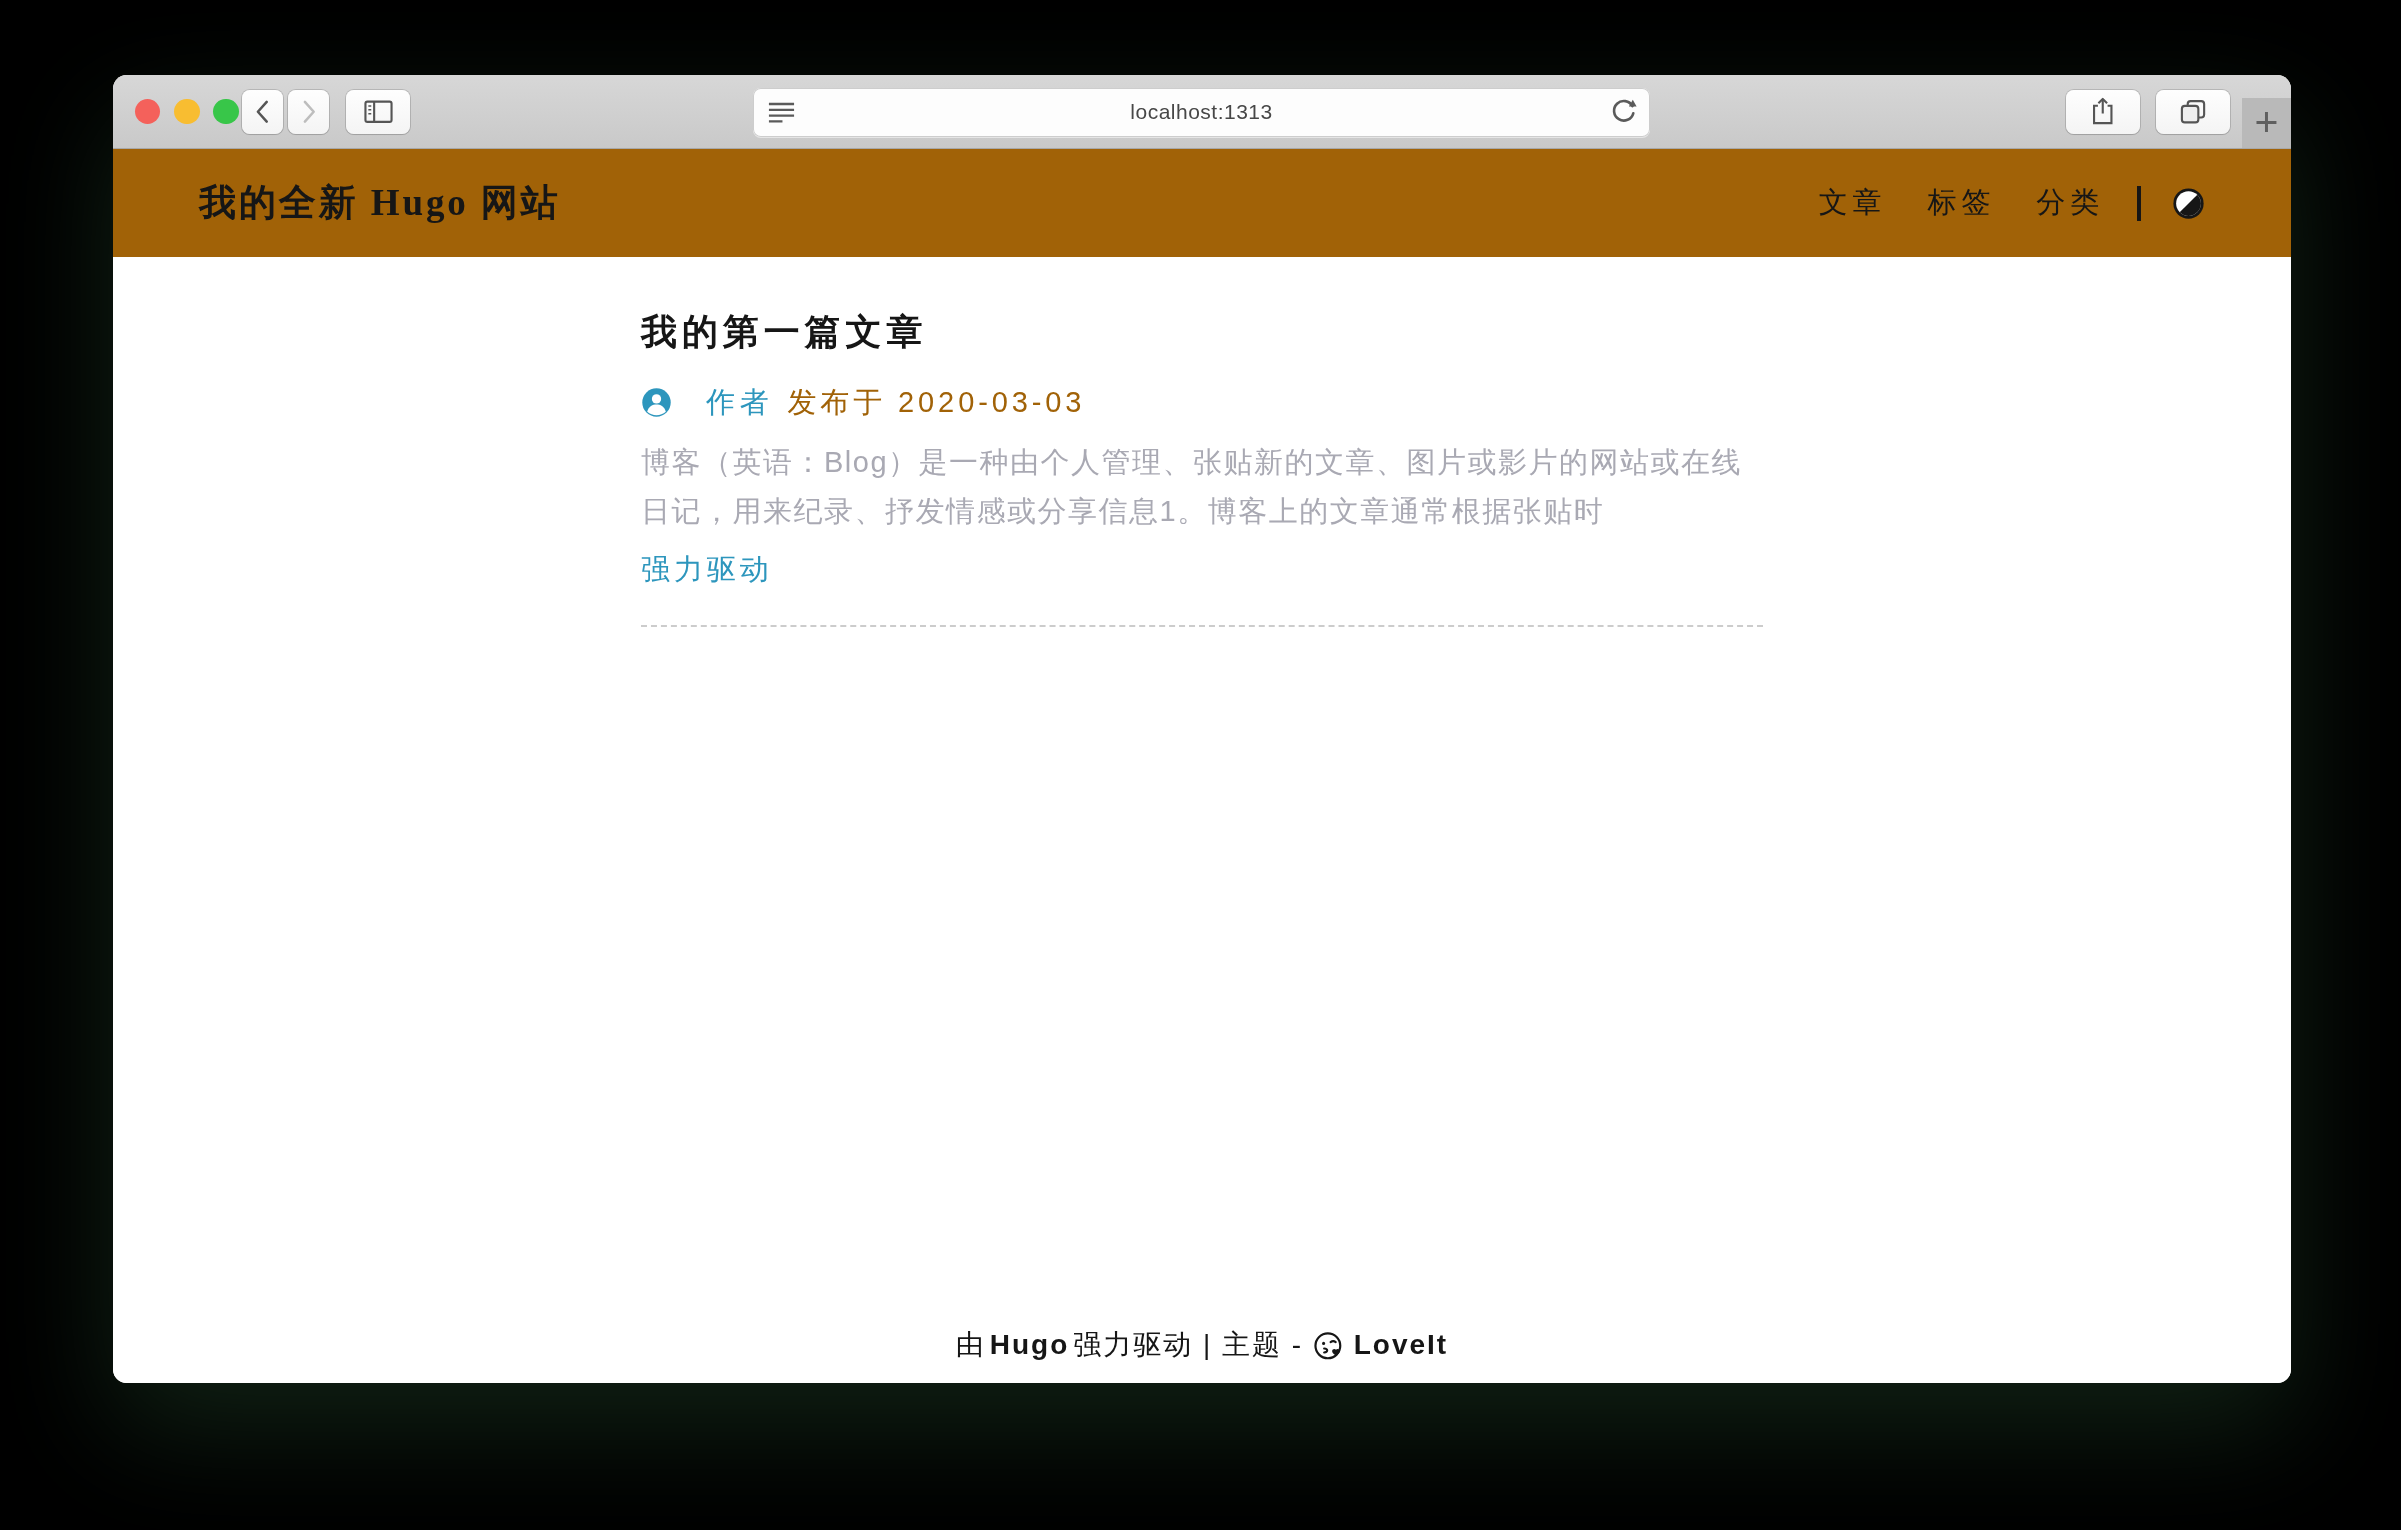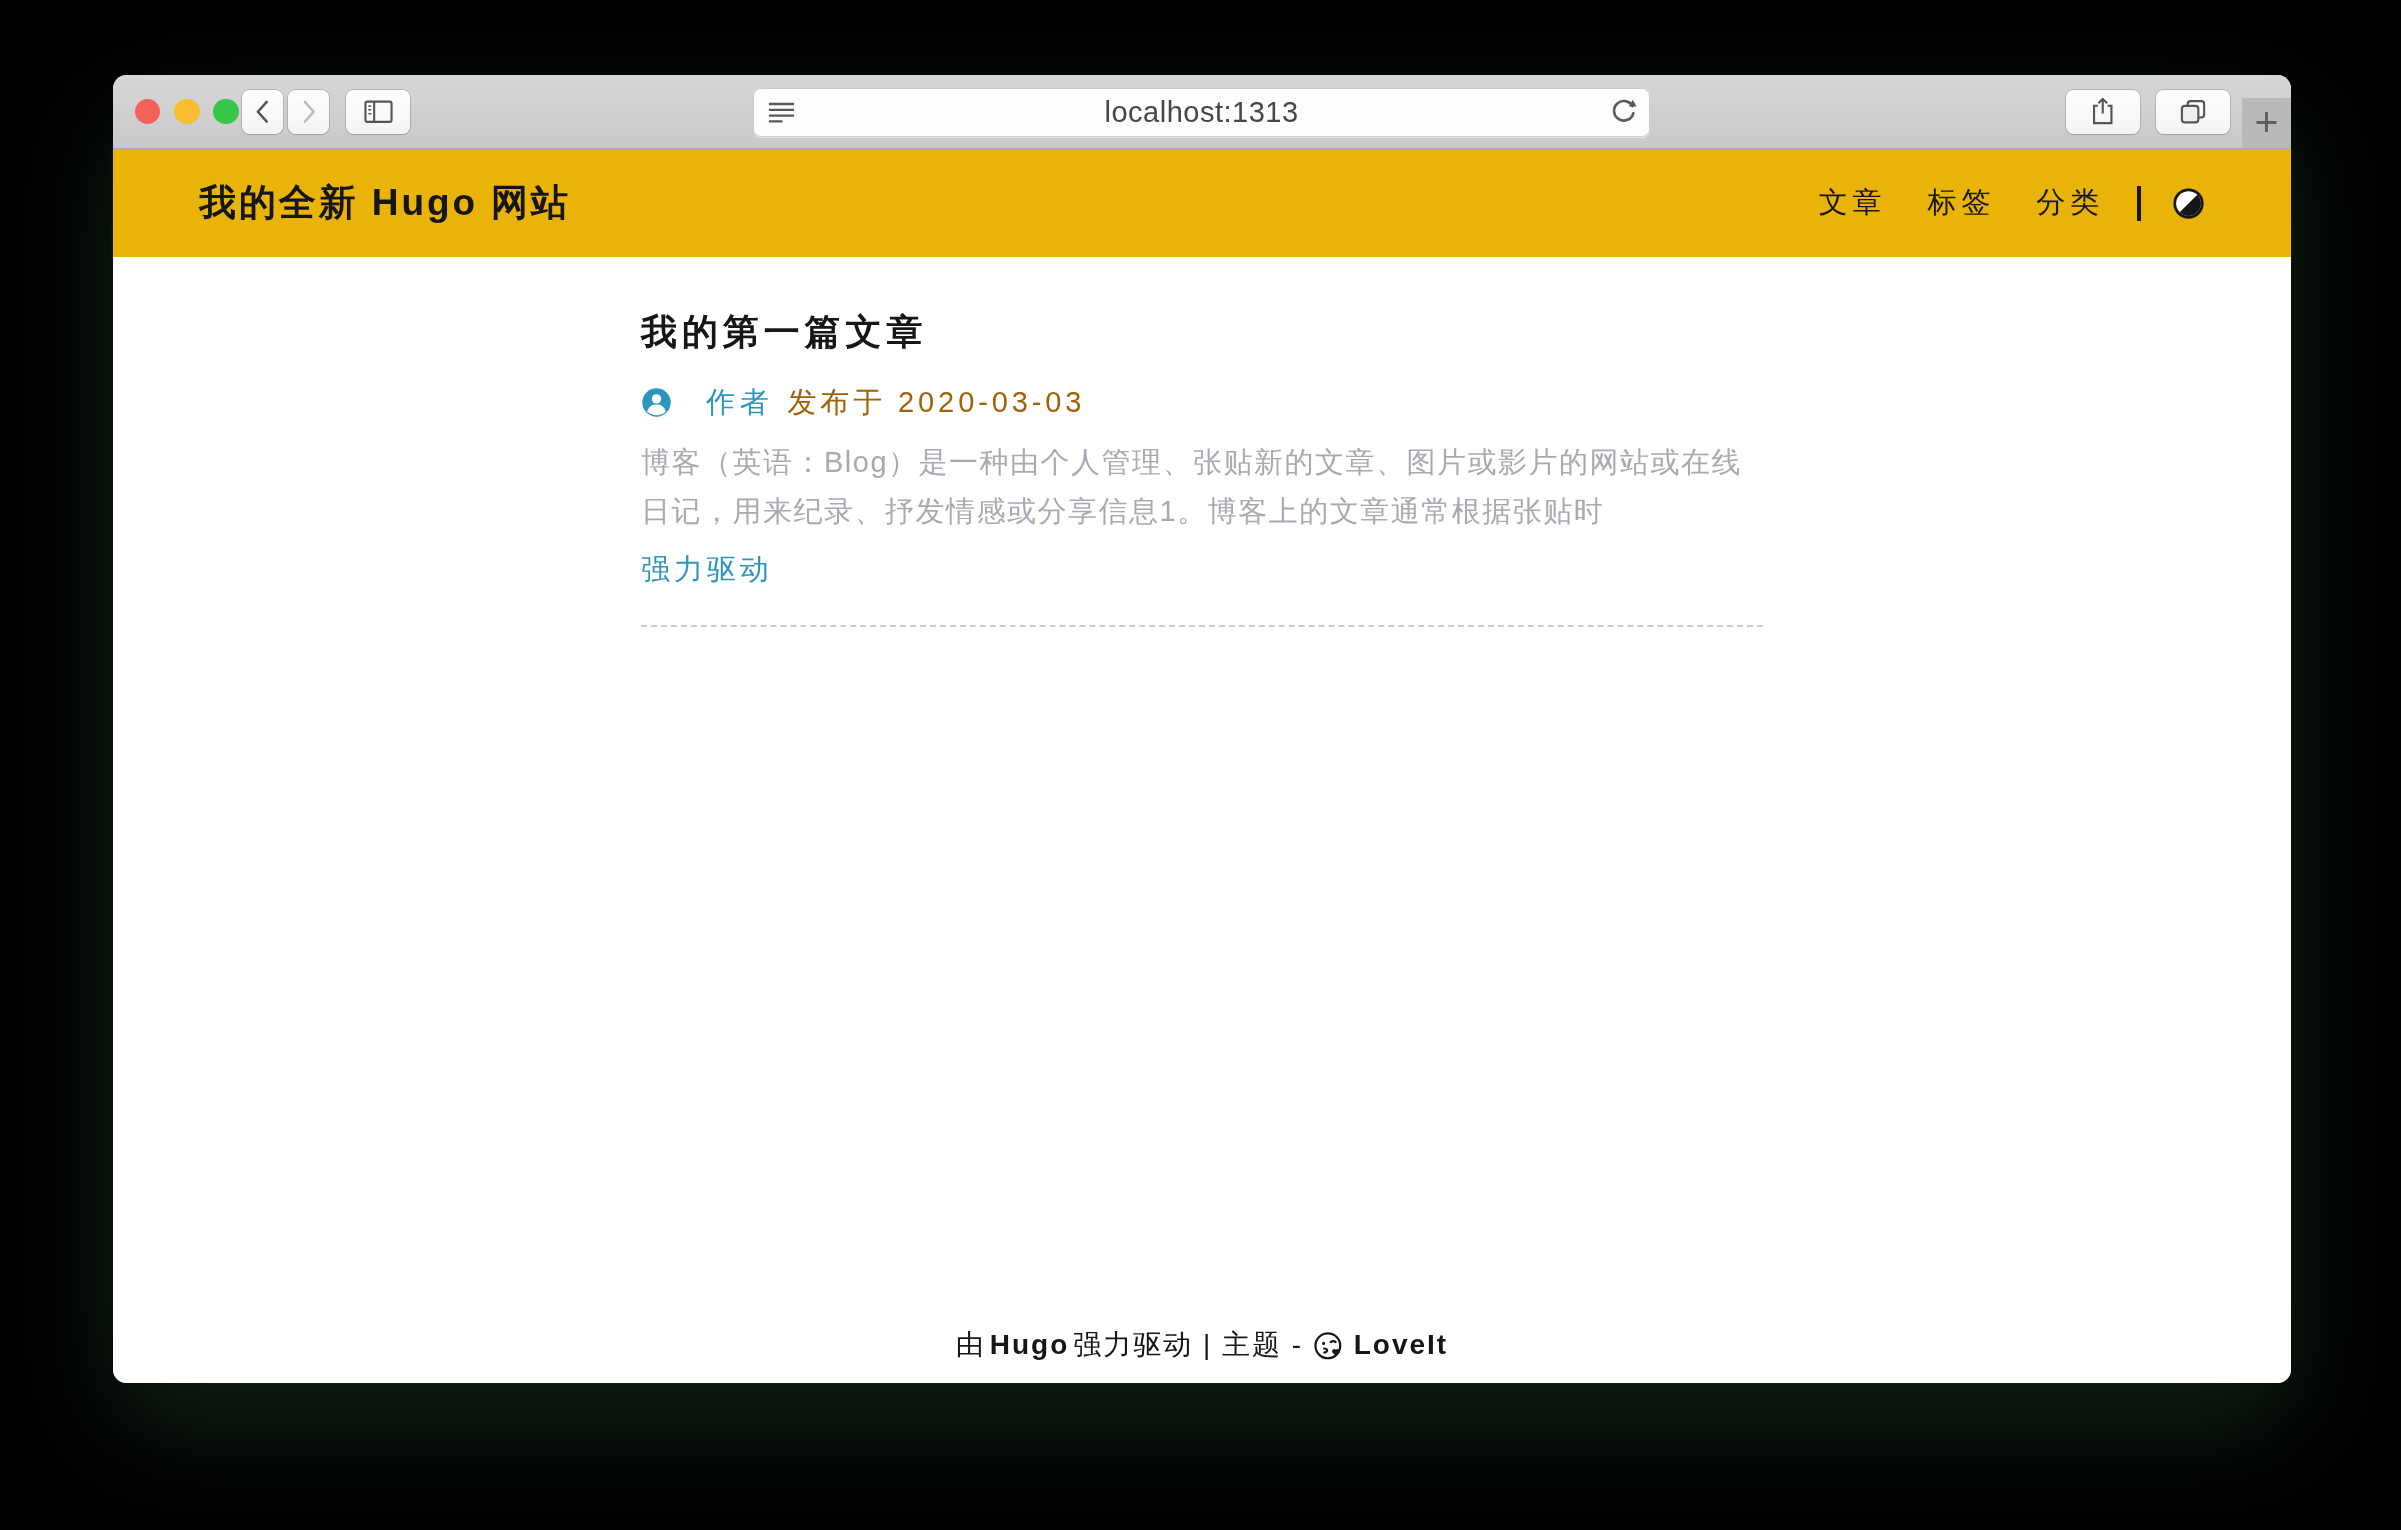--- a/index.html
+++ b/index.html
@@ -38,35 +38,35 @@
   .btn-tabs    { left:2043px; width:74px; }
 
   .url-field {
     position:absolute; left:640px; top:12.7px; width:897px; height:49px;
     background:#fdfdfd; border-radius:7.8px;
     box-shadow:0 0 0 1px #cdcdcd inset, 0 1px 0 rgba(255,255,255,.5);
     display:flex; align-items:center; padding:0 13.7px;
   }
   .url-text {
     position:absolute; left:0; right:0; text-align:center;
-    font-size:29px; color:#474747; letter-spacing:0.5px;
+    font-size:21px; color:#474747; letter-spacing:0.5px;
   }
   .reader-btn { position:relative; z-index:2; display:flex; }
   .reload-btn { position:absolute; right:11.8px; top:8.8px; display:flex; z-index:2; }
 
   .newtab {
     position:absolute; right:0; top:22.5px; bottom:0; width:49px;
     background:#b9b9b9; display:flex; align-items:center; justify-content:center;
     font-size:41px; font-weight:300; color:#5f5f5f; line-height:1;
   }
 
   
   .site-header {
-    height:108px; flex:0 0 108px; background:#eab308;
-    display:flex; align-items:center; padding:0 86px;
+    height:108px; flex:0 0 108px; background:#a16207;
+    display:flex; align-items:center; padding:0 86px;font-family:Liberation Serif, serif;
   }
   .site-title { font-size:37px; font-weight:700; color:#161616; letter-spacing:2.9px; cursor:pointer; }
   .site-nav { margin-left:auto; display:flex; align-items:center; }
   .nav-item { font-size:29px; color:#161616; letter-spacing:4.9px; margin-left:41px; cursor:pointer; }
   .nav-sep { width:3.9px; height:35px; background:#161616; margin-left:33px; }
   .theme-toggle { margin-left:31px; display:flex; cursor:pointer; }
 
   
   .page { flex:1; background:#fff; display:flex; flex-direction:column; }
   .article-col { width:1122px; margin:51px auto 0; }

